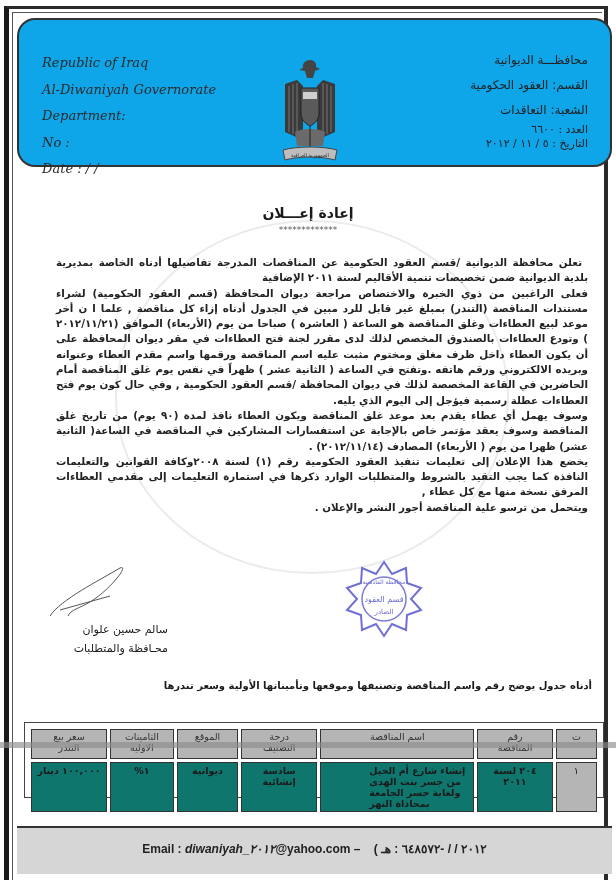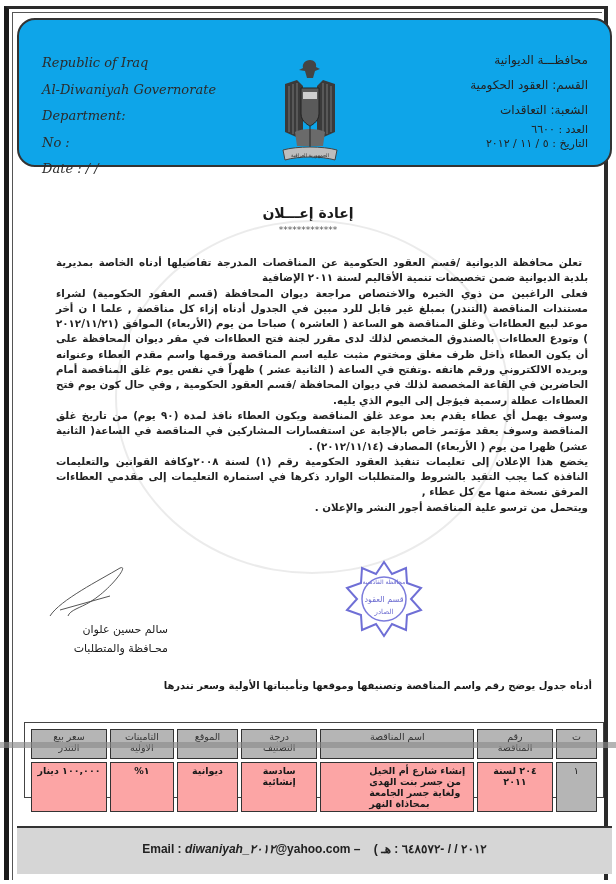--- a/index.html
+++ b/index.html
@@ -69,21 +69,21 @@
   table.tenders {
     position: absolute; left: 3px; top: 3px; width: 572px; border-collapse: separate; border-spacing: 3px;
     direction: rtl; font-size: 9.5px;
   }
   table.tenders th {
     background: #b5b5b5; font-weight: normal; height: 26px; border: 1px solid #333; padding: 1px 13px;
     text-align: center; vertical-align: top; color: #333; line-height: 11px;
   }
   table.tenders td {
     border: 1px solid #333; height: 26px; padding: 2px 3px; text-align: center; vertical-align: top;
-    font-weight: bold; line-height: 11px; background: #fca5a5;
+    font-weight: bold; line-height: 11px; background: #0f766e;
   }
   table.tenders td.num-cell { background: #b5b5b5; font-weight: normal; }
   table.tenders td.name-cell { text-align: left; padding-left: 48px; }
   .scan-line {
     position: absolute; left: 0; top: 742px; width: 616px; height: 6px; background: rgba(140,140,140,0.65);
   }
   .footer {
     position: absolute; left: 17px; top: 826px; width: 595px; height: 48px;
     background: #d6d6d6; border-top: 2px solid #333; box-sizing: border-box;
   }

